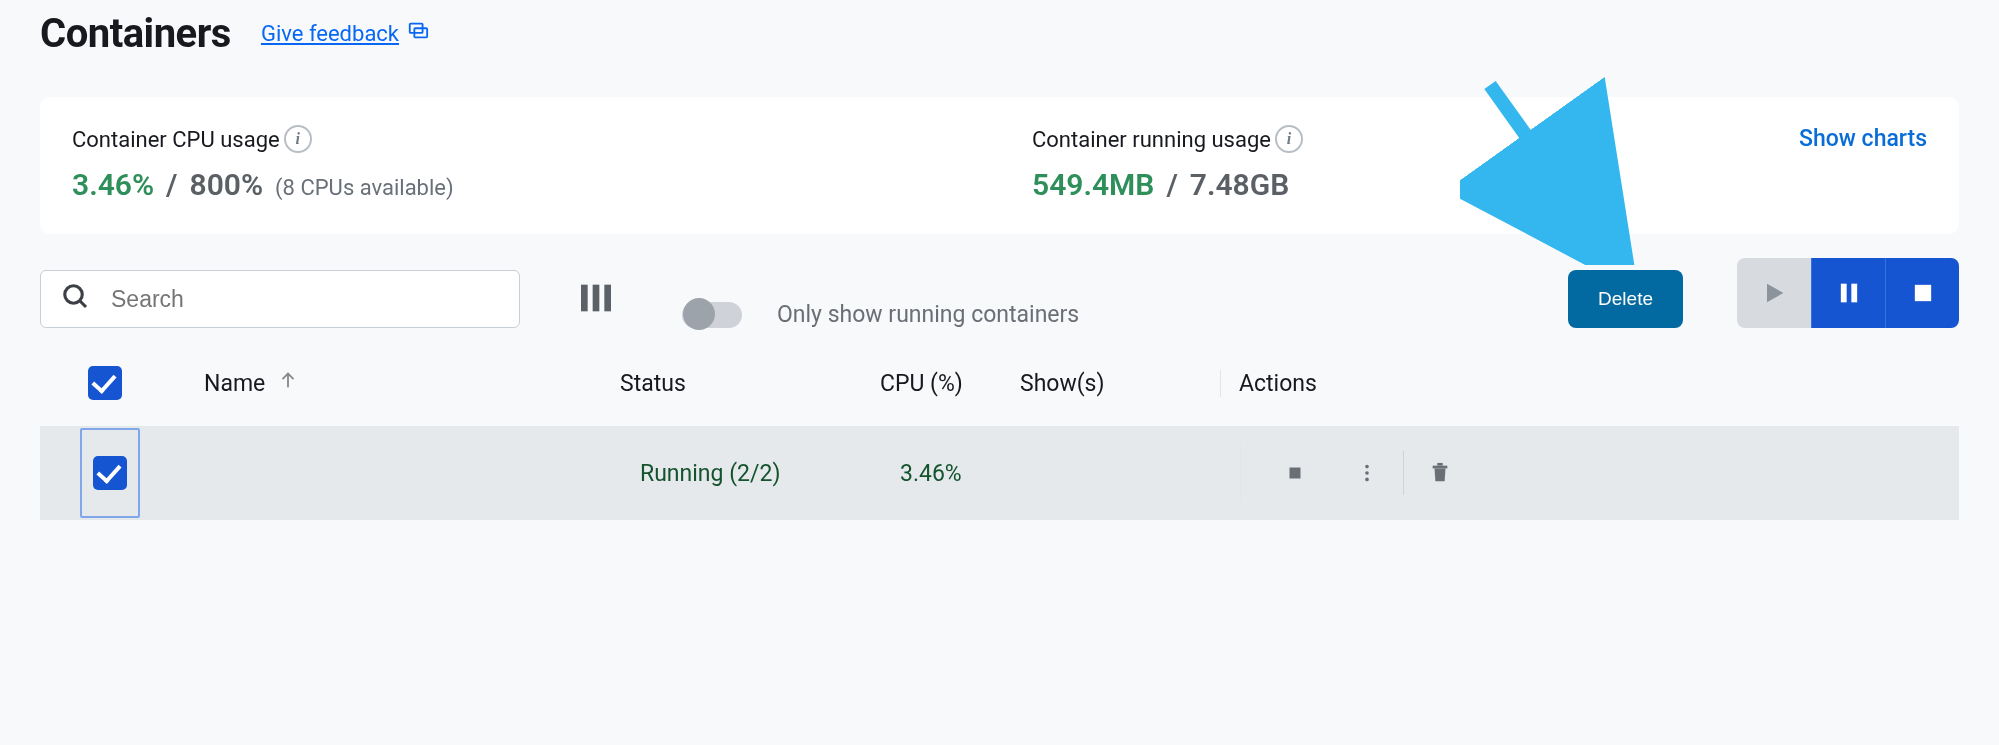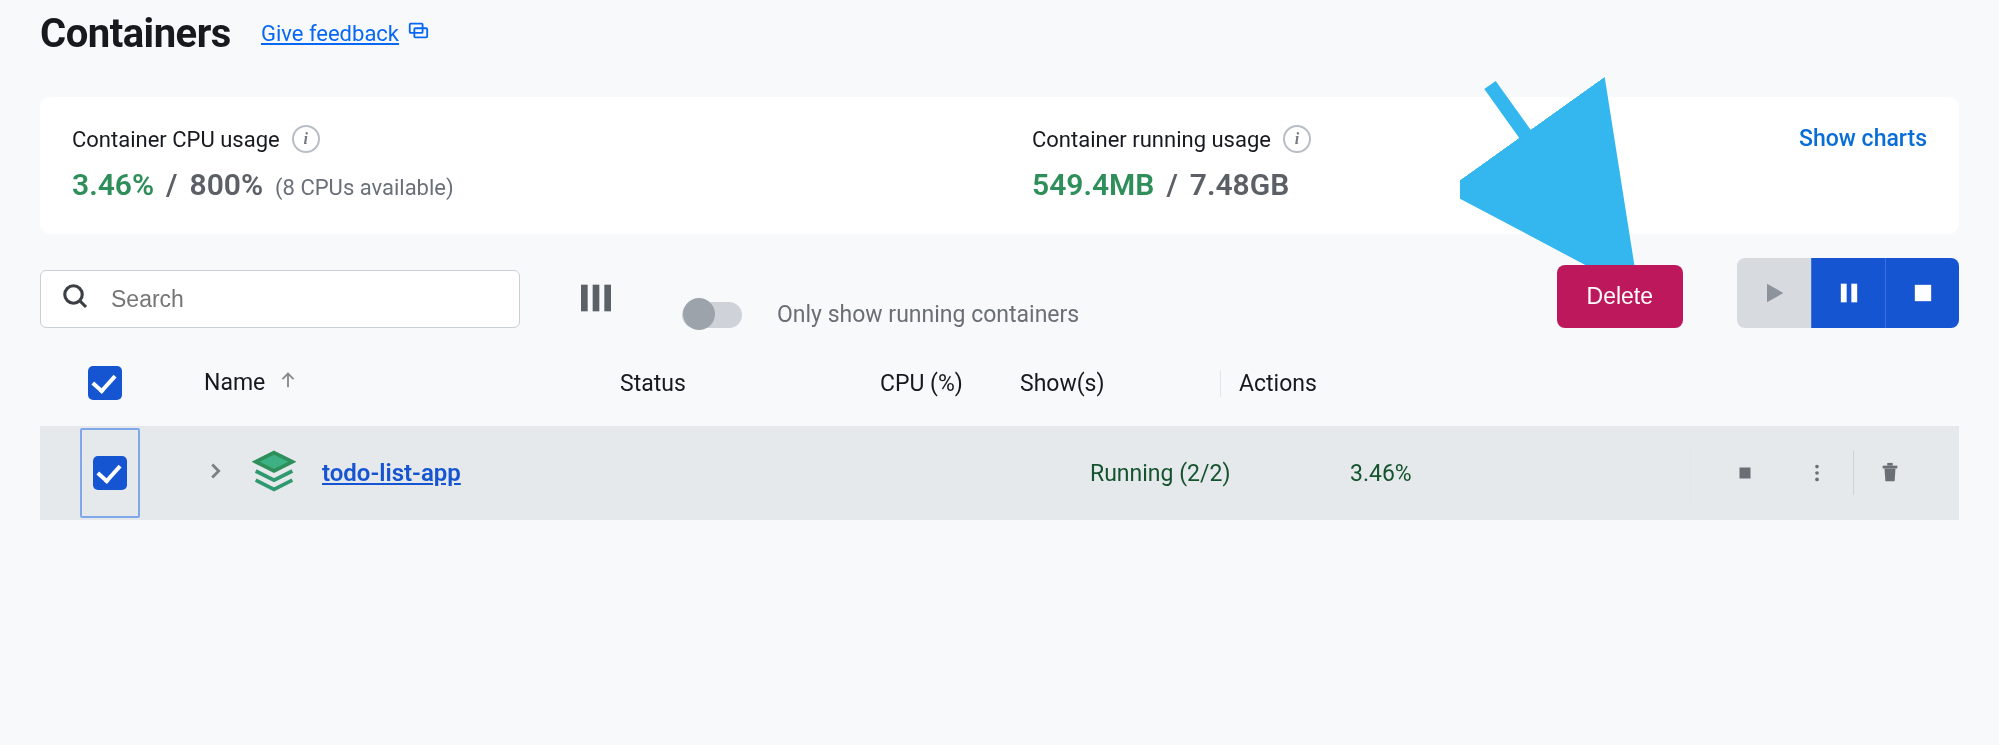--- a/index.html
+++ b/index.html
@@ -24,21 +24,21 @@
   background: #fff;
   border-radius: 10px;
   padding: 28px 32px 32px 32px;
   display: flex;
   align-items: flex-start;
   margin-bottom: 24px;
 }
 .stat-block { flex: 0 0 auto; }
 .stat-block.cpu { width: 960px; }
 .stat-block.mem { flex: 1; }
-.stat-label-row { display: flex; align-items: center; gap: 12px; margin-bottom: 14px; }
+.stat-label-row { display: flex; align-items: center; gap: 4px; margin-bottom: 14px; }
 .stat-label { font-size: 22px; color: #17191e; }
 .info-circle {
   width: 28px; height: 28px; border-radius: 50%; border: 2px solid #b8bec6;
   display: inline-flex; align-items: center; justify-content: center;
   color: #737a84; font-style: italic; font-family: Georgia, serif; font-weight: 700; font-size: 16px;
 }
 .stat-value-row { font-size: 30px; font-weight: 600; display: flex; align-items: baseline; gap: 12px; }
 .val-green { color: #2f8f5b; }
 .val-gray  { color: #5b6066; }
 .val-sub   { color: #6a7079; font-size: 22px; font-weight: 400; }
@@ -60,21 +60,21 @@
 .toggle {
   width: 60px; height: 26px; background: #cfd3d9; border-radius: 14px; position: relative;
 }
 .toggle::after {
   content: ""; position: absolute; left: 1px; top: -4px; width: 32px; height: 32px;
   background: #9da3ab; border-radius: 50%;
 }
 .toggle-label { font-size: 23px; color: #6a6f76; margin-left: 13px; }
 .toolbar-spacer { flex: 1; }
 .delete-btn {
-  background: #be185d; color: #fff; font-size: 23px; border: none;
+  background: #0369a1; color: #fff; font-size: 19px; border: none;
   padding: 18px 30px; border-radius: 8px; cursor: pointer;
 }
 .btn-group { display: flex; margin-left: 24px; }
 .icon-btn { width: 74px; height: 70px; display: flex; align-items: center; justify-content: center; cursor: pointer; }
 .icon-btn svg { width: 28px; height: 28px; }
 .icon-btn.play { background: #d7dade; color: #8d939b; border-top-left-radius:8px; border-bottom-left-radius:8px;}
 .icon-btn.pause { background: #1655d2; color: #fff; border-left:1px solid #3a6fe0;}
 .icon-btn.stop  { background: #1655d2; color: #fff; border-left:1px solid #3a6fe0; border-top-right-radius:8px; border-bottom-right-radius:8px;}
 
 
@@ -82,21 +82,21 @@
 .thead, .trow { display: flex; align-items: center; }
 .thead { padding: 10px 0 26px 0; }
 .col-check { width: 130px; display:flex; justify-content:center; }
 .col-name  { width: 450px; padding-left: 34px; }
 .col-image { width: 470px; }
 .col-status{ width: 260px; }
 .col-cpu   { width: 140px; }
 .col-ports { width: 200px; }
 .col-actions { flex: 1; border-left: 1px solid #e2e5e9; padding-left: 18px; }
 .th { font-size: 23px; color: #17191e; }
-.th-name { display:flex; gap:12px;}
+.th-name { display:flex; align-items:center; gap:12px;}
 .sort-arrow svg{ width:22px; height:22px; color:#888;}
 
 .checkbox {
   width: 34px; height: 34px; background: #1655d2; border-radius: 5px; position: relative;
 }
 .checkbox::after {
   content: ""; position: absolute; left: 9px; top: 4px; width: 10px; height: 18px;
   border: solid #fff; border-width: 0 4px 4px 0; transform: rotate(42deg);
 }
 
@@ -231,35 +231,20 @@
     <div class="col-ports th">Show(s)</div>
     <div class="col-actions th">Actions</div>
   </div>
 
   <div class="trow">
     <div class="col-check">
       <div class="row-check-outline">
         <div class="checkbox"></div>
       </div>
     </div>
-    <div class="col-name row-name-cell">
-      <span class="chevron">
-        <svg viewBox="0 0 24 24" fill="none" stroke="currentColor" stroke-width="3">
-            <polyline points="9,5 16,12 9,19"></polyline>
-          </svg>
-      </span>
-      <span class="stack-icon">
-        <svg viewBox="0 0 24 24" fill="none" stroke="currentColor" stroke-width="2">
-          <polygon points="12,2 22,7 12,12 2,7" fill="#3db184" stroke="#2f8f5b"></polygon>
-          <polyline points="2,12 12,17 22,12"></polyline>
-          <polyline points="2,17 12,22 22,17"></polyline>
-        </svg>
-      </span>
-      <a class="container-name">todo-list-app</a>
-    </div>
     <div class="col-image"></div>
     <div class="col-status status-text">Running (2/2)</div>
     <div class="col-cpu cpu-text">3.46%</div>
     <div class="col-ports"></div>
     <div class="col-actions row-actions">
       <div class="ra-btn">
         <svg viewBox="0 0 24 24" fill="currentColor">
             <rect x="6" y="6" width="12" height="12"></rect>
           </svg>
       </div>

